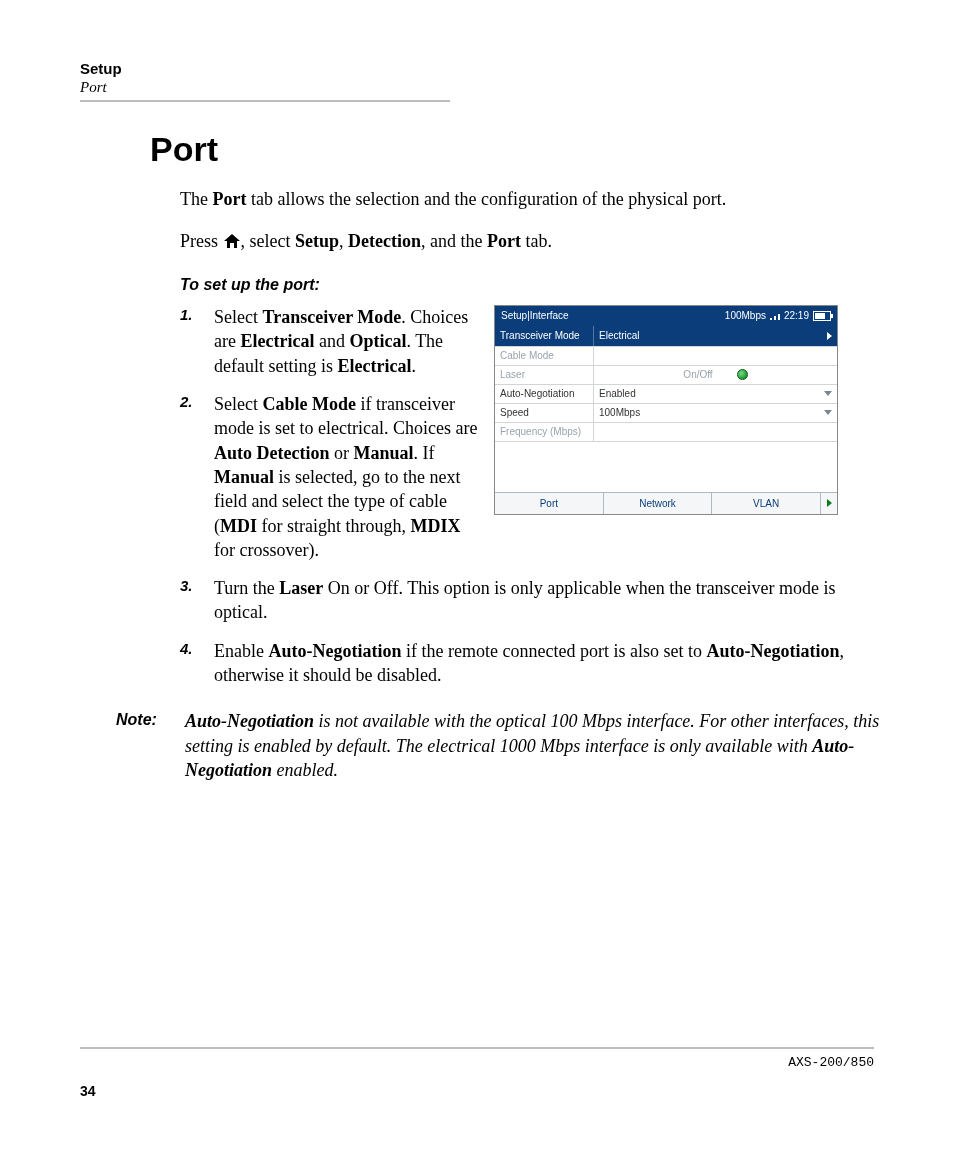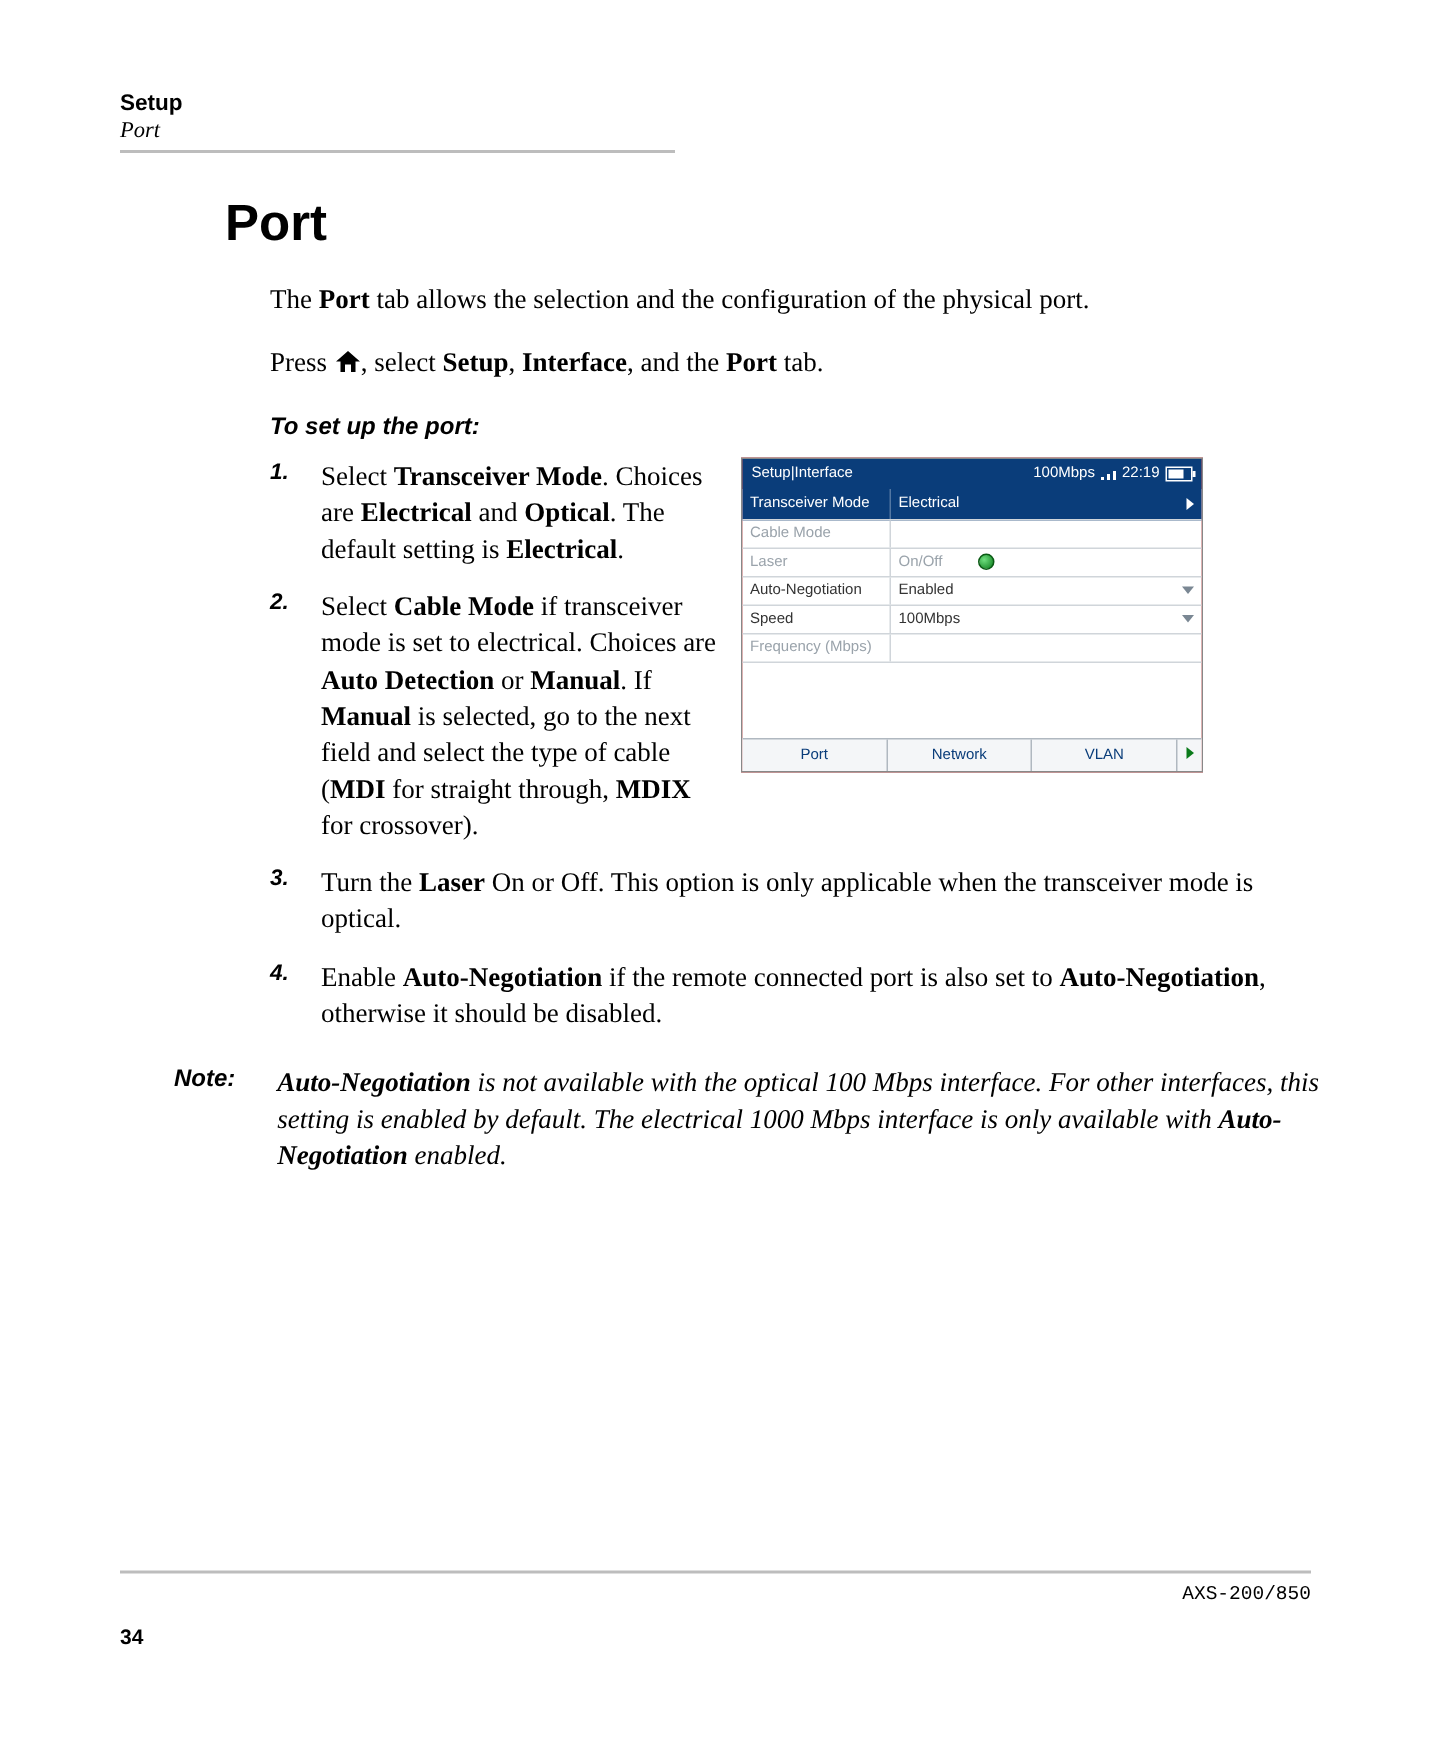--- a/index.html
+++ b/index.html
@@ -111,25 +111,25 @@
   .footer-line {
     display: flex;
     justify-content: space-between;
     font-size: 14px;
   }
   .footer-page { font-weight: bold; font-family: Verdana, Arial, sans-serif; margin-top: 28px; }
   .footer-model { font-family: Liberation Mono, monospace; font-size: 13px; }
 
   
   .device-shot {
-    width: 308px;
+    width: 344px;
     border: 1px solid #888;
     font-family: Verdana, Arial, sans-serif;
     font-size: 10px;
-    background: #ef4444;
+    background: #fca5a5;
     box-sizing: border-box;
   }
   .ds-titlebar {
     background: #0a3d7a;
     color: #fff;
     display: flex;
     justify-content: space-between;
     align-items: center;
     padding: 3px 6px;
     font-size: 10px;
@@ -190,21 +190,21 @@
   .ds-value {
     flex: 1;
     padding: 2px 5px;
     border-left: 1px solid #d0d5da;
     display: flex;
     align-items: center;
     gap: 6px;
     color: #333;
     position: relative;
   }
-  .ds-value.disabled { color: #9aa3ab; }
+  .ds-value.disabled { color: #9aa3ab; justify-content: center; }
   .ds-row.highlight {
     background: #0a3d7a;
     color: #fff;
     height: 20px;
   }
   .ds-row.highlight .ds-label,
   .ds-row.highlight .ds-value {
     color: #fff;
     border-left-color: rgba(255,255,255,0.3);
   }
@@ -271,21 +271,21 @@
     <p class="intro">
       <span>The </span><b>Port</b><span> tab allows the selection and the configuration of the physical port.</span>
     </p>
 
     <p class="press-line">
       <span>Press </span>
       <span class="home-icon">
         <svg width="18" height="16" viewBox="0 0 18 16">
             <path d="M9 1 L17 8 L14 8 L14 15 L11 15 L11 10 L7 10 L7 15 L4 15 L4 8 L1 8 Z" fill="#000"></path>
           </svg>
-      </span><span>, select </span><b>Setup</b><span>, </span><b>Interface</b><span>, and the </span><b>Port</b><span> tab.</span>
+      </span><span>, select </span><b>Setup</b><span>, </span><b>Detection</b><span>, and the </span><b>Port</b><span> tab.</span>
     </p>
 
     <div class="subhead">To set up the port:</div>
 
     <div class="two-col">
       <div class="left-steps">
 
         <div class="step-row">
           <div class="step-num">1.</div>
           <div class="step-text">

